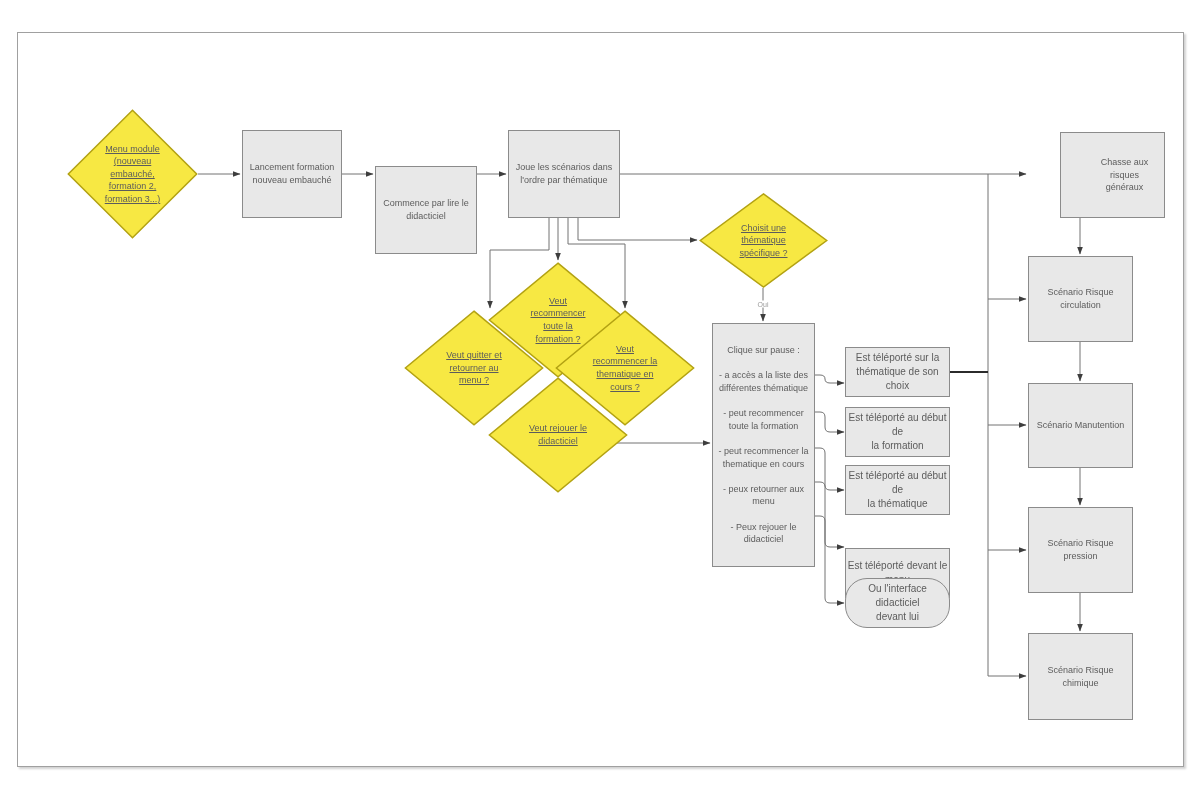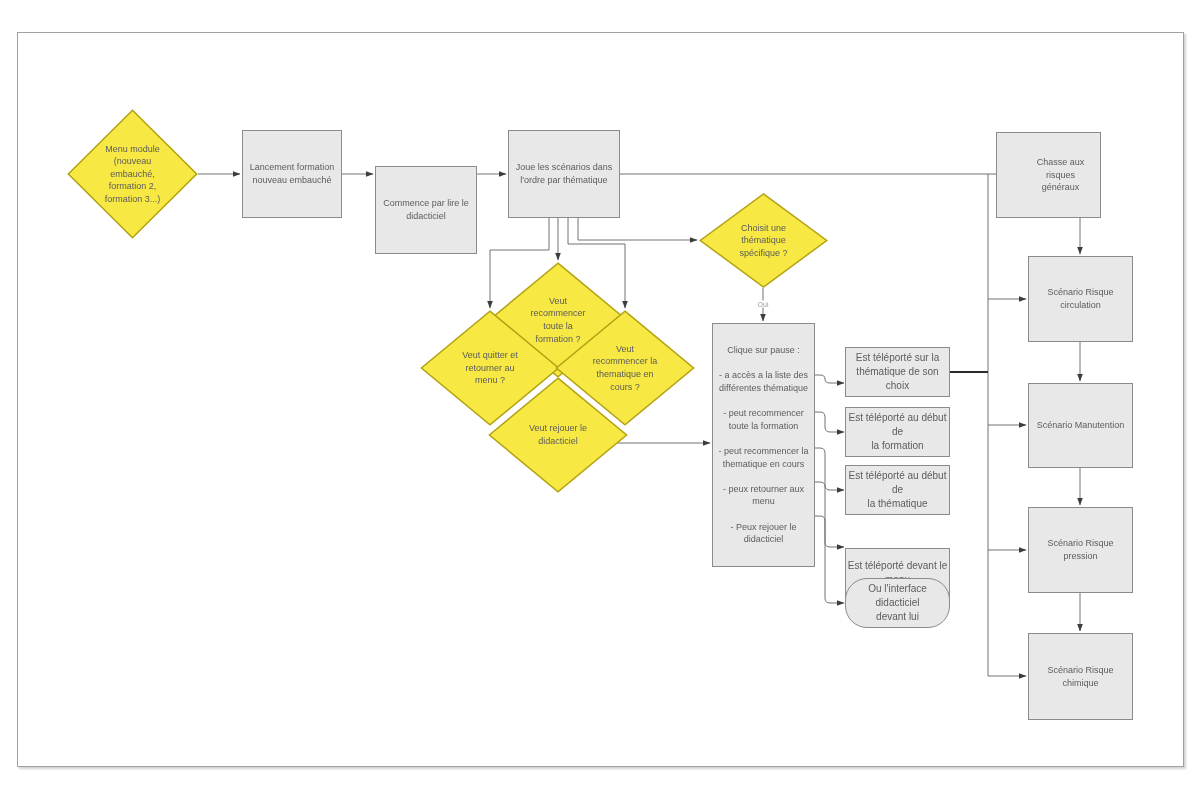--- a/index.html
+++ b/index.html
@@ -21,21 +21,21 @@
   .box{
     background:var(--box-fill,#e8e8e8);
     border:1.5px solid var(--box-border,#8b8b8b);
     box-sizing:border-box;
   }
   .lbl{
     white-space:pre-line;font-size:9px;line-height:1.4;display:block;width:100%;
     color:var(--text-color,#5c5c5c);
   }
   .box-mid .lbl{font-size:10px;}
-  .diamond{background:transparent;}
+  .diamond{background:transparent;text-decoration:underline;}
   .diamond > svg{position:absolute;left:0;top:0;width:100%;height:100%;}
   .diamond polygon{
     fill:var(--diamond-fill,#f7e843);
     stroke:var(--diamond-border,#b3a212);
     stroke-width:1.5;
   }
   .diamond .lbl{position:relative;z-index:2;}
   .edge-label{
     position:absolute;transform:translate(-50%,-50%);
     font-size:7px;color:#9a9a9a;background:#fff;padding:0 2px;z-index:3;
@@ -112,21 +112,21 @@
   <div class="node diamond" style="left:488px;top:262px;width:140px;height:116px;">
     <svg viewBox="0 0 100 100" preserveAspectRatio="none">
         <polygon points="50,1 99,50 50,99 1,50" vector-effect="non-scaling-stroke"></polygon>
       </svg>
     <span class="lbl">Veut
 recommencer
 toute la
 formation ?</span>
   </div>
 
-  <div class="node diamond" style="left:420px;top:310px;width:140px;height:116px;">
+  <div class="node diamond" style="left:404px;top:310px;width:140px;height:116px;">
     <svg viewBox="0 0 100 100" preserveAspectRatio="none">
         <polygon points="50,1 99,50 50,99 1,50" vector-effect="non-scaling-stroke"></polygon>
       </svg>
     <span class="lbl">Veut quitter et
 retourner au
 menu ?</span>
   </div>
 
   <div class="node diamond" style="left:555px;top:310px;width:140px;height:116px;">
     <svg viewBox="0 0 100 100" preserveAspectRatio="none">
@@ -191,21 +191,21 @@
   </div>
   <div class="node box box-mid" style="left:845px;top:548px;width:105px;height:50px;">
     <span class="lbl">Est téléporté devant le
 menu</span>
   </div>
   <div class="node box box-mid" style="left:845px;top:578px;width:105px;height:50px;border-radius:22px;">
     <span class="lbl">Ou l'interface didacticiel
 devant lui</span>
   </div>
 
-  <div class="node box" style="left:996px;top:132px;width:105px;height:86px;padding-left:24px;">
+  <div class="node box" style="left:1060px;top:132px;width:105px;height:86px;padding-left:24px;">
     <span class="lbl">Chasse aux risques
 généraux</span>
   </div>
   <div class="node box" style="left:1028px;top:256px;width:105px;height:86px;">
     <span class="lbl">Scénario Risque
 circulation</span>
   </div>
   <div class="node box" style="left:1028px;top:383px;width:105px;height:85px;">
     <span class="lbl">Scénario Manutention</span>
   </div>

